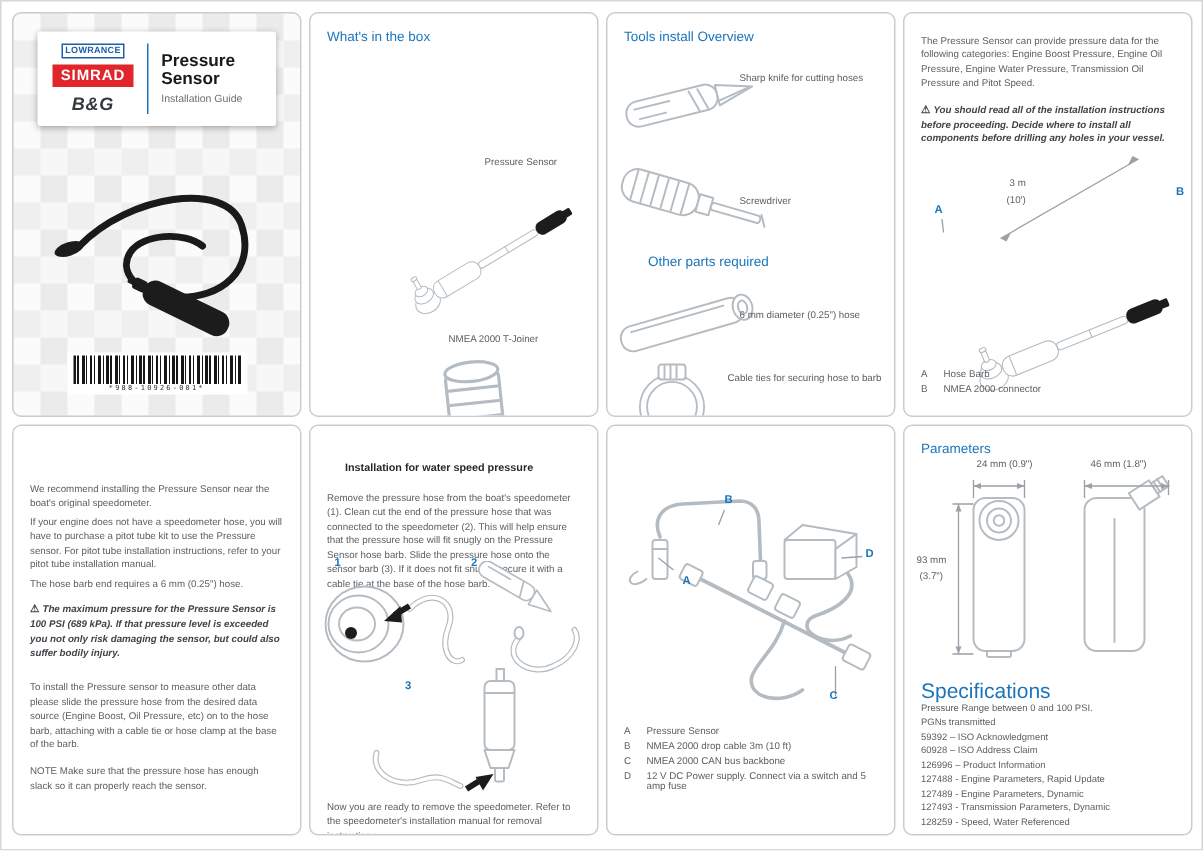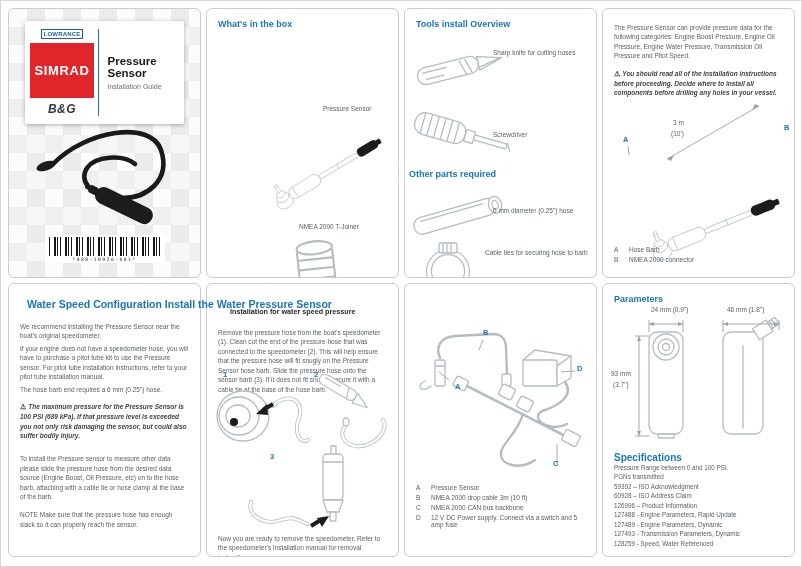--- a/index.html
+++ b/index.html
@@ -4,43 +4,43 @@
 <style>
   html,body{margin:0;padding:0;width:802px;height:567px;background:#fff;
     font-family:"Liberation Sans", sans-serif;-webkit-font-smoothing:antialiased;}
   .page{position:relative;width:802px;height:567px;box-sizing:border-box;
     border:1px solid #d6d6d6;padding:7px;background:#fff;}
   .grid{position:relative;display:grid;grid-template-columns:repeat(4,193px);
     grid-template-rows:270px 274px;gap:5px;}
   .panel{position:relative;border:1px solid #c9cdd1;border-radius:6px;
     box-sizing:border-box;background:#fff;overflow:hidden;}
   .pad{padding:10px 11px;}
-  .h1{font-size:9px;font-weight:bold;color:#1b75bb;margin:0;}
+  .h1{font-size:9px;font-weight:normal;color:#1b75bb;margin:0;}
   .p{font-size:6.5px;line-height:1.45;color:#5b6165;margin:6px 0 0;}
   .warn{font-size:6.5px;line-height:1.45;color:#3f4347;font-weight:bold;font-style:italic;margin:8px 0 0;}
   .warn .wicon{font-style:normal;font-size:7px;margin-right:2px;}
   .subh{font-size:7.2px;font-weight:bold;color:#26292c;margin:12px;}
   .cap{position:absolute;font-size:6.5px;color:#5b6165;}
   .dlabel{position:absolute;font-size:7.5px;font-weight:bold;color:#1b75bb;}
   .legend{position:absolute;left:11px;right:8px;}
   .legend-row{display:flex;margin-top:3px;font-size:6.5px;color:#5b6165;}
   .legend-key{width:15px;flex:none;}
   .spec-line{font-size:6.3px;line-height:1.5;color:#5b6165;}
   
   .panel-cover{background-color:#f1f1f1;
     background-image:conic-gradient(#ebebeb 25%,#f7f7f7 0 50%,#efefef 0 75%,#fbfbfb 0);
     background-size:36px 36px;}
   .brand-card{position:absolute;left:16px;top:12px;right:16px;background:#fff;
     box-shadow:0 1px 4px rgba(0,0,0,.3);border-radius:2px;padding:8px 9px;
     display:flex;align-items:center;gap:8px;}
   .logo-col{display:flex;flex-direction:column;gap:4px;align-items:center;width:56px;flex:none;}
   .logo-lowrance{border:1px solid #1e5fa8;color:#1e5fa8;font-weight:bold;font-size:6px;
     letter-spacing:.2px;padding:1px 2px;background:#fff;}
-  .logo-simrad{background:#e0252b;color:#fff;font-weight:bold;font-size:13px;
-    letter-spacing:.6px;padding:20px 5px;}
+  .logo-simrad{background:#e0252b;color:#fff;font-weight:bold;font-size:10px;
+    letter-spacing:.6px;padding:2px 5px;}
   .logo-bg{color:#33393d;font-weight:bold;font-style:italic;font-size:12px;letter-spacing:.5px;}
   .vdivider{width:2px;align-self:stretch;background:#1b75bb;}
   .cover-title{font-size:11.5px;font-weight:bold;color:#17191b;}
   .cover-sub{font-size:7px;color:#6a7075;margin-top:4px;}
   .barcode{position:absolute;left:50%;transform:translateX(-50%);bottom:14px;width:112px;
     background:#fff;padding:2px 4px 1px;}
   .bars{height:19px;background:repeating-linear-gradient(90deg,
     #161616 0 1.4px,#fff 1.4px 2.6px,#161616 2.6px 3.4px,#fff 3.4px 5.4px,
     #161616 5.4px 7.4px,#fff 7.4px 8.4px,#161616 8.4px 9.2px,#fff 9.2px 11px);}
   .barcode-num{font-size:4.6px;letter-spacing:1.5px;color:#2a2a2a;text-align:center;margin-top:1px;
@@ -167,21 +167,21 @@
           <line class="ln" x1="24" y1="15" x2="24" y2="35"></line>
           <line class="ln" x1="31" y1="15" x2="31" y2="35"></line>
           <line class="ln" x1="38" y1="15" x2="38" y2="35"></line>
           <line class="ln" x1="45" y1="15" x2="45" y2="35"></line>
           <rect class="fw" x="54" y="19" width="9" height="12"></rect>
           <rect class="fw" x="63" y="22" width="34" height="5" rx="2"></rect>
           <line class="ln" x1="97" y1="21" x2="101" y2="28"></line>
         </g>
       </svg>
       <span class="cap" style="left:88px;top:122px">Screwdriver</span>
-      <h2 class="h1" style="position:absolute;left:4px;top:160px">Other parts required</h2>
+      <h2 class="h1" style="position:absolute;left:27px;top:160px">Other parts required</h2>
       <svg style="position:absolute;left:6px;top:178px" width="95" height="62" viewBox="0 0 95 62">
         <g transform="rotate(-16 47 30)">
           <rect class="fw" x="2" y="20" width="84" height="17" rx="8"></rect>
           <line class="ln" x1="10" y1="24" x2="74" y2="24"></line>
           <ellipse class="fw" cx="86" cy="28.5" rx="6.5" ry="8.5"></ellipse>
           <ellipse class="fw" cx="86" cy="28.5" rx="3" ry="4.5"></ellipse>
         </g>
       </svg>
       <span class="cap" style="left:88px;top:198px;width:100px">6 mm diameter (0.25") hose</span>
       <svg style="position:absolute;left:12px;top:232px" width="62" height="54" viewBox="0 0 62 54">
@@ -217,21 +217,20 @@
           <span class="legend-key">A</span>
           <span>Hose Barb</span>
         </div>
         <div class="legend-row">
           <span class="legend-key">B</span>
           <span>NMEA 2000 connector</span>
         </div>
       </div>
     </div>
 
-    <div class="span-h" style="grid-column:1/3;grid-row:2">Water Speed Configuration Install the Water Pressure Sensor</div>
 
     <div class="panel pad" style="grid-column:1;grid-row:2;overflow:visible">
       <div style="height:22px"></div>
       <p class="p">We recommend installing the Pressure Sensor near the boat's original speedometer.</p>
       <p class="p" style="margin-top:3px">If your engine does not have a speedometer hose, you will have to purchase a pitot tube kit to use the Pressure sensor. For pitot tube installation instructions, refer to your pitot tube installation manual.</p>
       <p class="p" style="margin-top:3px">The hose barb end requires a 6 mm (0.25") hose.</p>
       <p class="warn"><span class="wicon">⚠</span><span>The maximum pressure for the Pressure Sensor is 100 PSI (689 kPa). If that pressure level is exceeded you not only risk damaging the sensor, but could also suffer bodily injury.</span></p>
       <p class="p" style="margin-top:14px">To install the Pressure sensor to measure other data please slide the pressure hose from the desired data source (Engine Boost, Oil Pressure, etc) on to the hose barb, attaching with a cable tie or hose clamp at the base of the barb.</p>
       <p class="p" style="margin-top:9px">NOTE Make sure that the pressure hose has enough slack so it can properly reach the sensor.</p>
     </div>
@@ -365,21 +364,21 @@
           <polygon class="dimhead" points="56,4 51,2 51,6"></polygon>
           <line class="dim" x1="0" y1="0" x2="0" y2="12"></line>
           <line class="dim" x1="56" y1="0" x2="56" y2="10"></line>
         </g>
       </svg>
       <span class="cap" style="left:48px;top:22px">24 mm (0.9")</span>
       <span class="cap" style="left:124px;top:22px">46 mm (1.8")</span>
       <span class="cap" style="left:8px;top:86px">93 mm</span>
       <span class="cap" style="left:10px;top:97px">(3.7")</span>
       <div style="position:absolute;left:11px;right:8px;top:168px">
-        <h3 class="h1" style="font-size:10px">Specifications</h3>
+        <h3 class="h1" style="font-size:14px">Specifications</h3>
         <div class="spec-line">Pressure Range between 0 and 100 PSI.</div>
         <div class="spec-line">PGNs transmitted</div>
         <div class="spec-line">59392 – ISO Acknowledgment</div>
         <div class="spec-line">60928 – ISO Address Claim</div>
         <div class="spec-line">126996 – Product Information</div>
         <div class="spec-line">127488 - Engine Parameters, Rapid Update</div>
         <div class="spec-line">127489 - Engine Parameters, Dynamic</div>
         <div class="spec-line">127493 - Transmission Parameters, Dynamic</div>
         <div class="spec-line">128259 - Speed, Water Referenced</div>
       </div>

